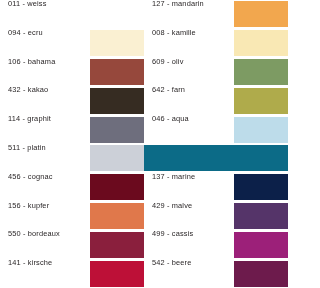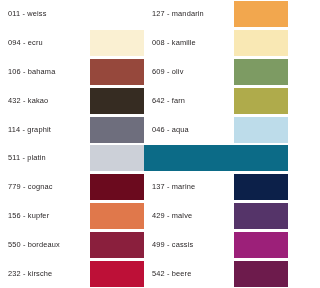--- a/index.html
+++ b/index.html
@@ -29,21 +29,21 @@
   .swatch-row {
     flex: 1 1 0;
     display: flex;
     flex-direction: row;
     align-items: stretch;
     position: relative;
   }
   .swatch-label-cell {
     width: 90px;
     display: flex;
-    align-items: center;
+    align-items: flex-start;
     padding-left: 8px;
     box-sizing: border-box;
   }
   .swatch-label {
     font-size: 7.4px;
     line-height: 1.1;
     color: #231f20;
     letter-spacing: 0.15px;
     white-space: nowrap;
   }
@@ -110,21 +110,21 @@
       <div class="swatch-row">
         <div class="swatch-label-cell">
           <span class="swatch-label">511 - platin</span>
         </div>
         <div class="swatch-chip-cell">
           <span class="swatch-chip" style="background: rgb(204, 208, 216);"></span>
         </div>
       </div>
       <div class="swatch-row">
         <div class="swatch-label-cell">
-          <span class="swatch-label">779 - cognac</span>
+          <span class="swatch-label">456 - cognac</span>
         </div>
         <div class="swatch-chip-cell">
           <span class="swatch-chip" style="background: rgb(107, 10, 30);"></span>
         </div>
       </div>
       <div class="swatch-row">
         <div class="swatch-label-cell">
           <span class="swatch-label">156 - kupfer</span>
         </div>
         <div class="swatch-chip-cell">
@@ -134,21 +134,21 @@
       <div class="swatch-row">
         <div class="swatch-label-cell">
           <span class="swatch-label">550 - bordeaux</span>
         </div>
         <div class="swatch-chip-cell">
           <span class="swatch-chip" style="background: rgb(138, 31, 61);"></span>
         </div>
       </div>
       <div class="swatch-row">
         <div class="swatch-label-cell">
-          <span class="swatch-label">232 - kirsche</span>
+          <span class="swatch-label">141 - kirsche</span>
         </div>
         <div class="swatch-chip-cell">
           <span class="swatch-chip" style="background: rgb(189, 16, 55);"></span>
         </div>
       </div>
     </div>
     <div class="chart-column">
       <div class="swatch-row">
         <div class="swatch-label-cell">
           <span class="swatch-label">127 - mandarin</span>

